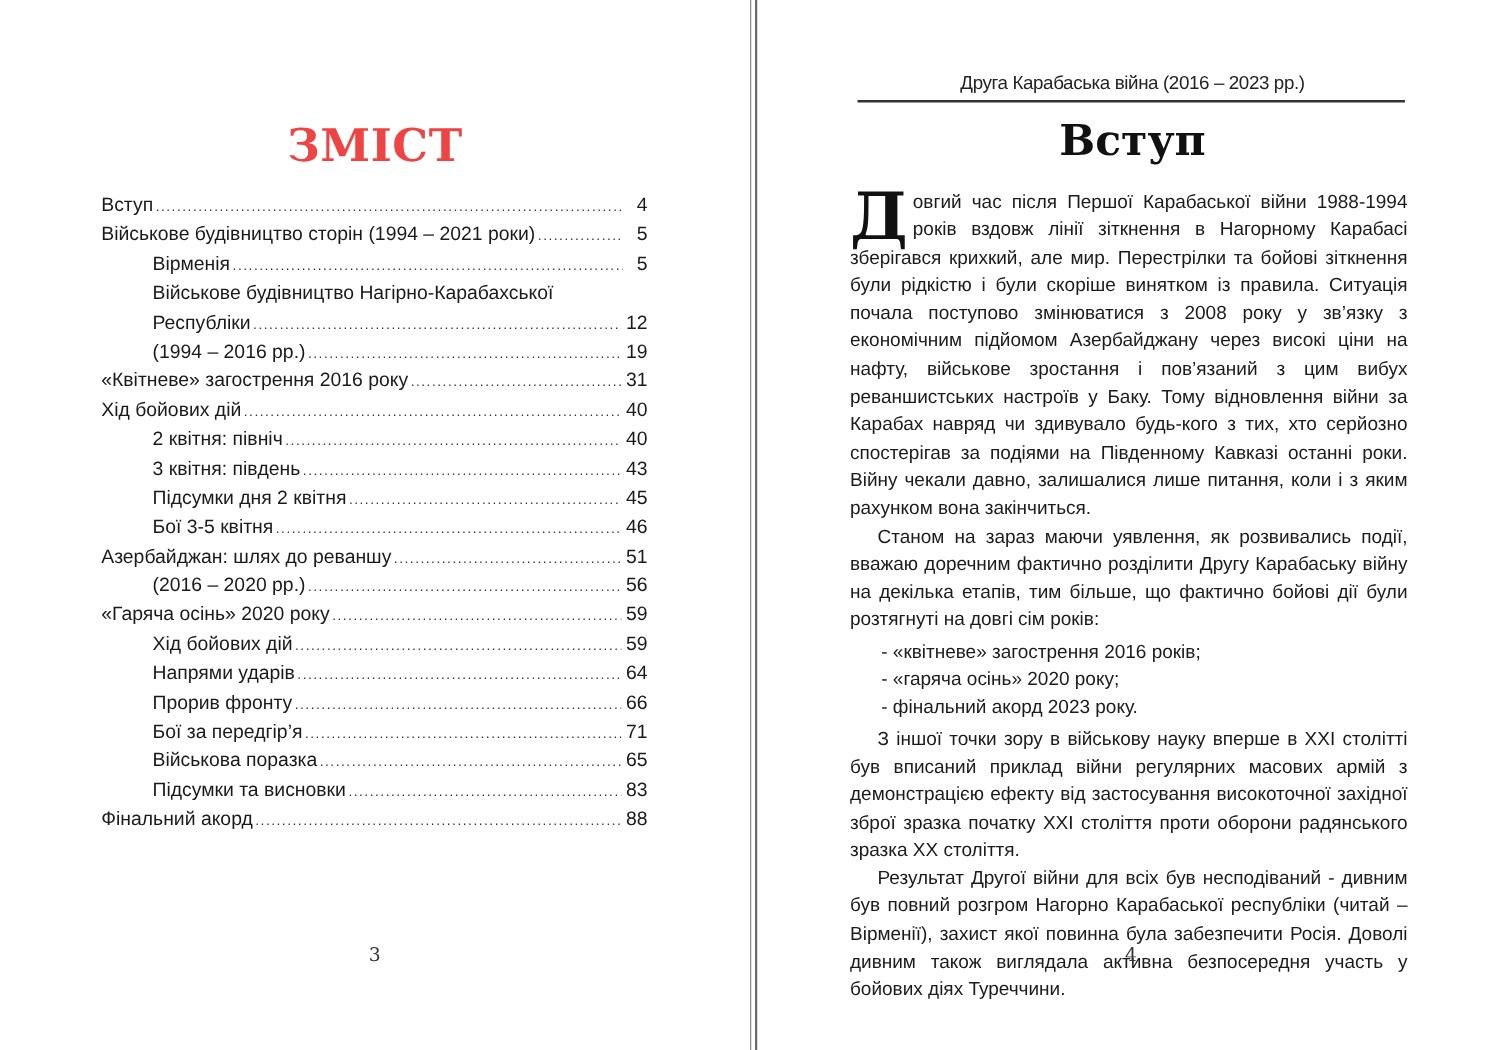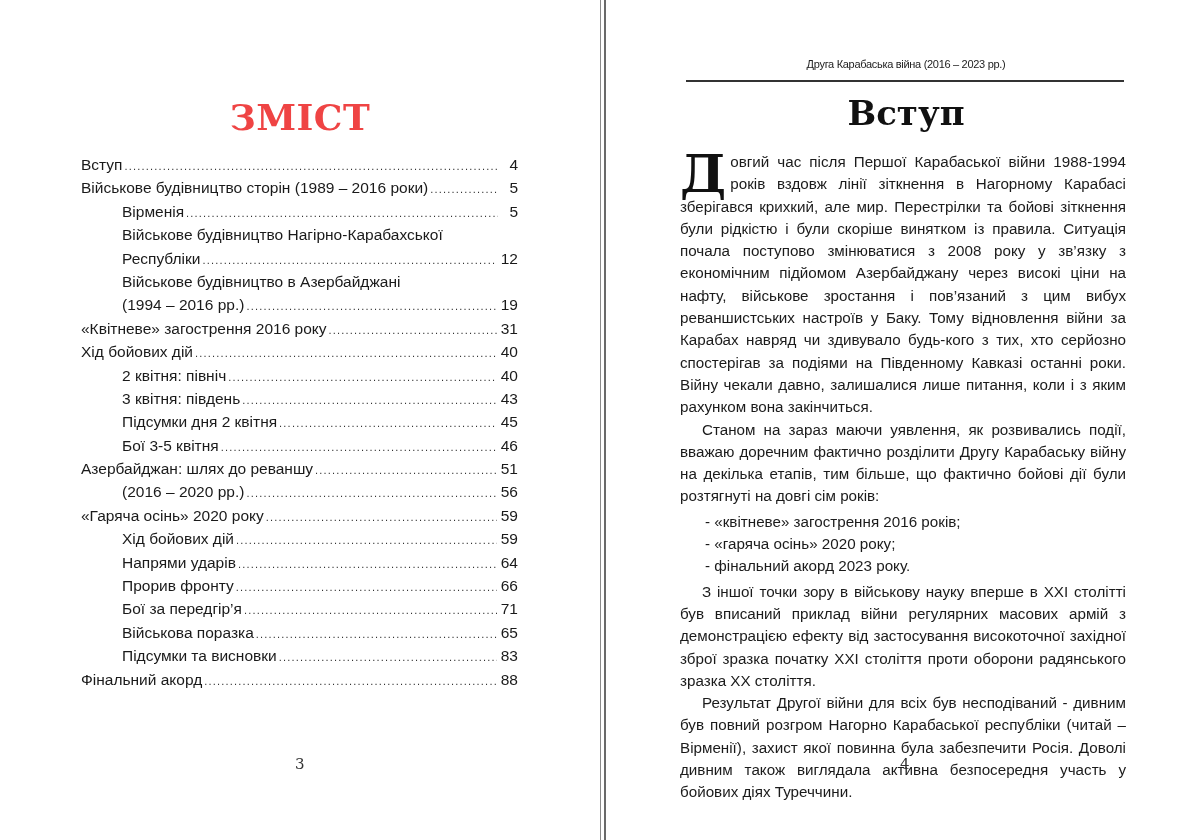--- a/index.html
+++ b/index.html
@@ -39,21 +39,21 @@
   .page-num {
     position: absolute; top: 755px; font-family: "DejaVu Serif", "Liberation Serif", serif;
     font-size: 15px; color: #333;
   }
   #page-num-left { left: 295px; }
   #page-num-right { left: 294px; }
 
   
   .running-head {
     position: absolute; left: 80px; width: 440px; top: 58px; text-align: center;
-    font-family: "Liberation Sans Narrow", "Liberation Sans", sans-serif; font-size: 11px; color: #222;
+    font-family: "Liberation Sans Narrow", "Liberation Sans", sans-serif; font-size: 15px; color: #222;
     letter-spacing: -0.3px;
   }
   .running-rule { position: absolute; left: 80px; width: 438px; top: 80px; height: 1.5px; background: #333; }
   .chapter-title {
     position: absolute; left: 80px; width: 440px; top: 93px; text-align: center; margin: 0;
     font-family: "DejaVu Serif", "Liberation Serif", serif; font-weight: bold; font-size: 34px; color: #111;
   }
   .body-text {
     position: absolute; left: 74px; width: 446px; top: 151px;
     font-size: 15.2px; line-height: 22.3px; color: #1b1b1b; text-align: justify;
@@ -76,39 +76,36 @@
 
 <section class="page" id="page-left">
   <h1 class="toc-title">ЗМІСТ</h1>
   <ul class="toc" id="toc-list">
       <li class="toc-line">
         <span class="label">Вступ</span>
         <span class="dots"></span>
         <span class="pg">4</span>
       </li>
       <li class="toc-line">
-        <span class="label">Військове будівництво сторін (1989 – 2016 роки)</span>
+        <span class="label">Військове будівництво сторін (1994 – 2021 роки)</span>
         <span class="dots"></span>
         <span class="pg">5</span>
       </li>
       <li class="toc-line sub">
         <span class="label">Вірменія</span>
         <span class="dots"></span>
         <span class="pg">5</span>
       </li>
       <li class="toc-line sub">
         <span class="label">Військове будівництво Нагірно-Карабахської</span>
       </li>
       <li class="toc-line sub">
         <span class="label">Республіки</span>
         <span class="dots"></span>
         <span class="pg">12</span>
-      </li>
-      <li class="toc-line sub">
-        <span class="label">Військове будівництво в Азербайджані</span>
       </li>
       <li class="toc-line sub">
         <span class="label">(1994 – 2016 рр.)</span>
         <span class="dots"></span>
         <span class="pg">19</span>
       </li>
       <li class="toc-line">
         <span class="label">«Квітневе» загострення 2016 року</span>
         <span class="dots"></span>
         <span class="pg">31</span>

